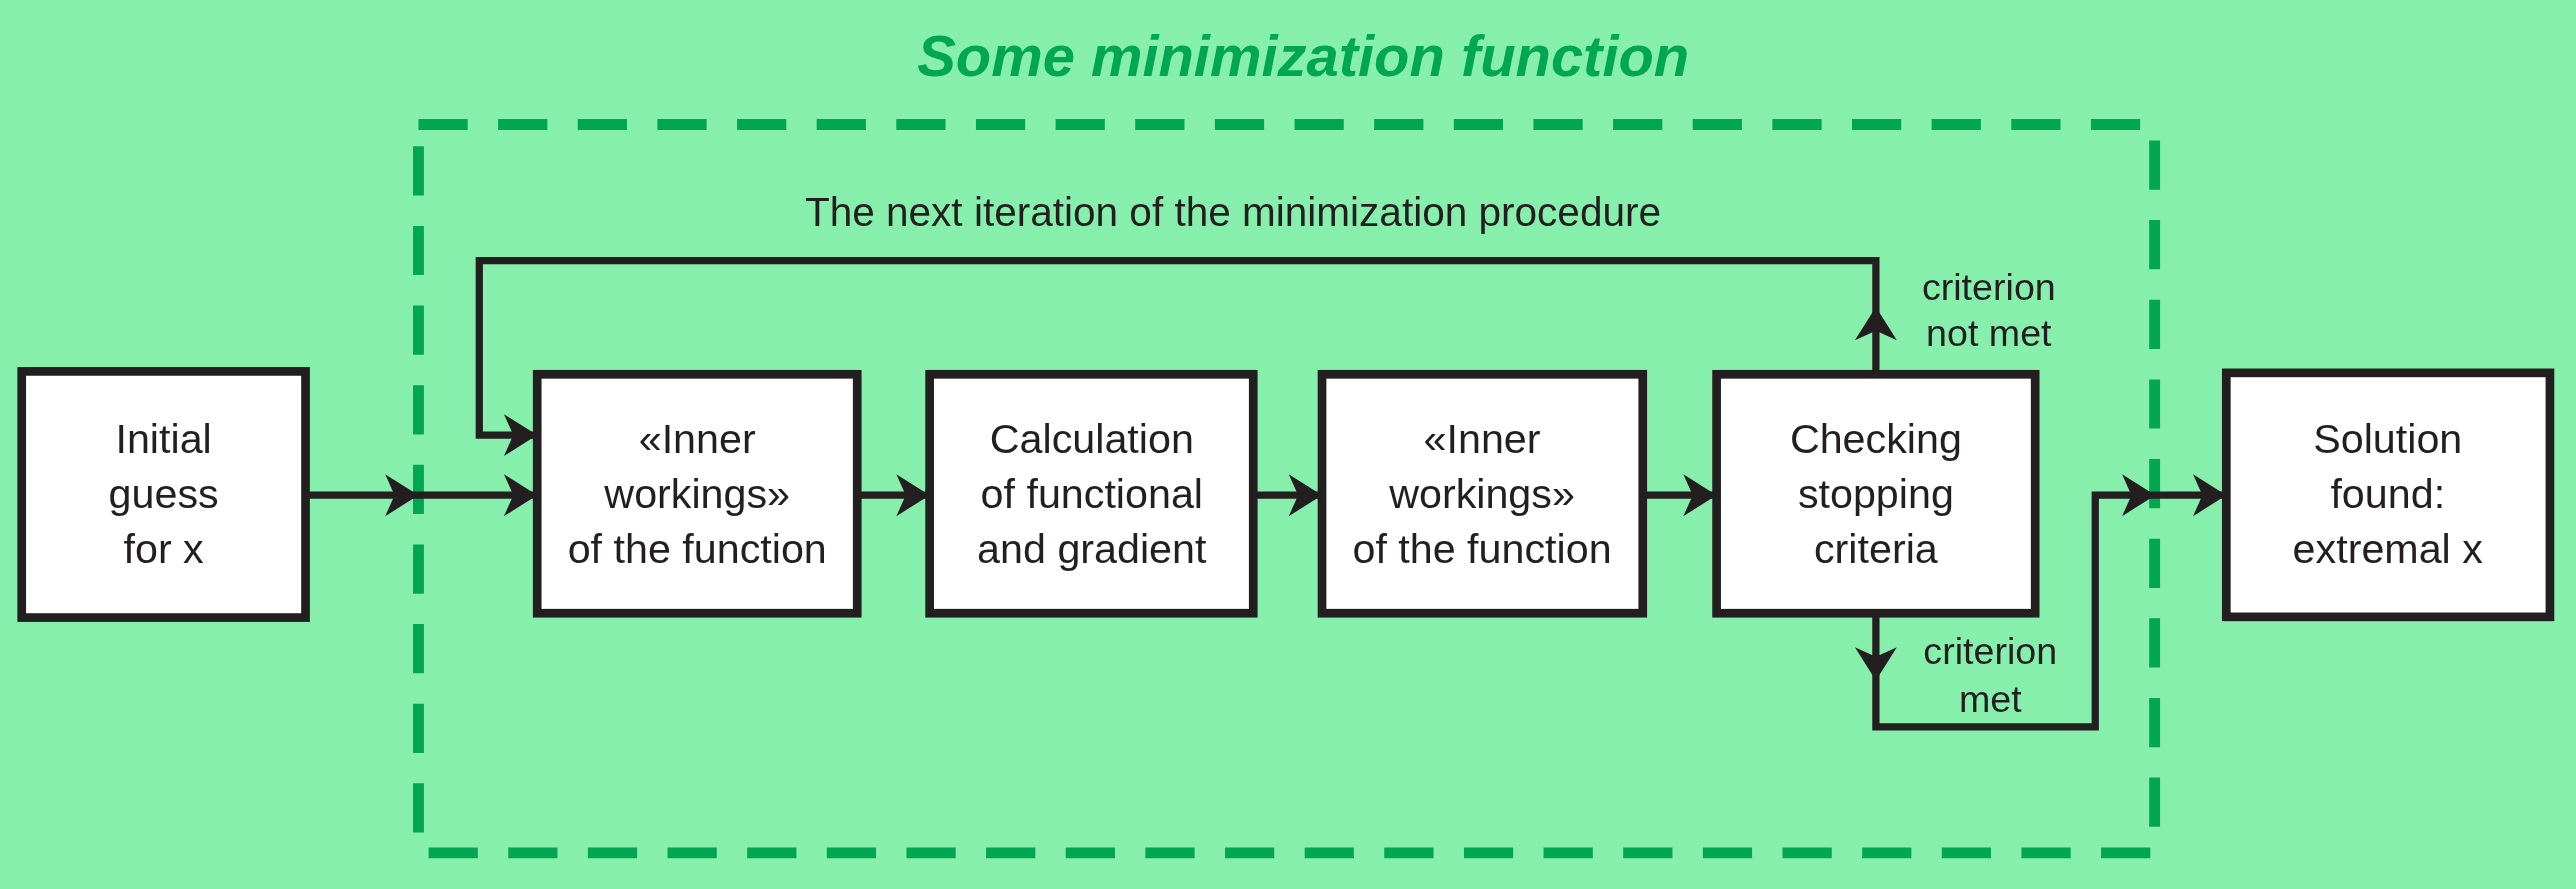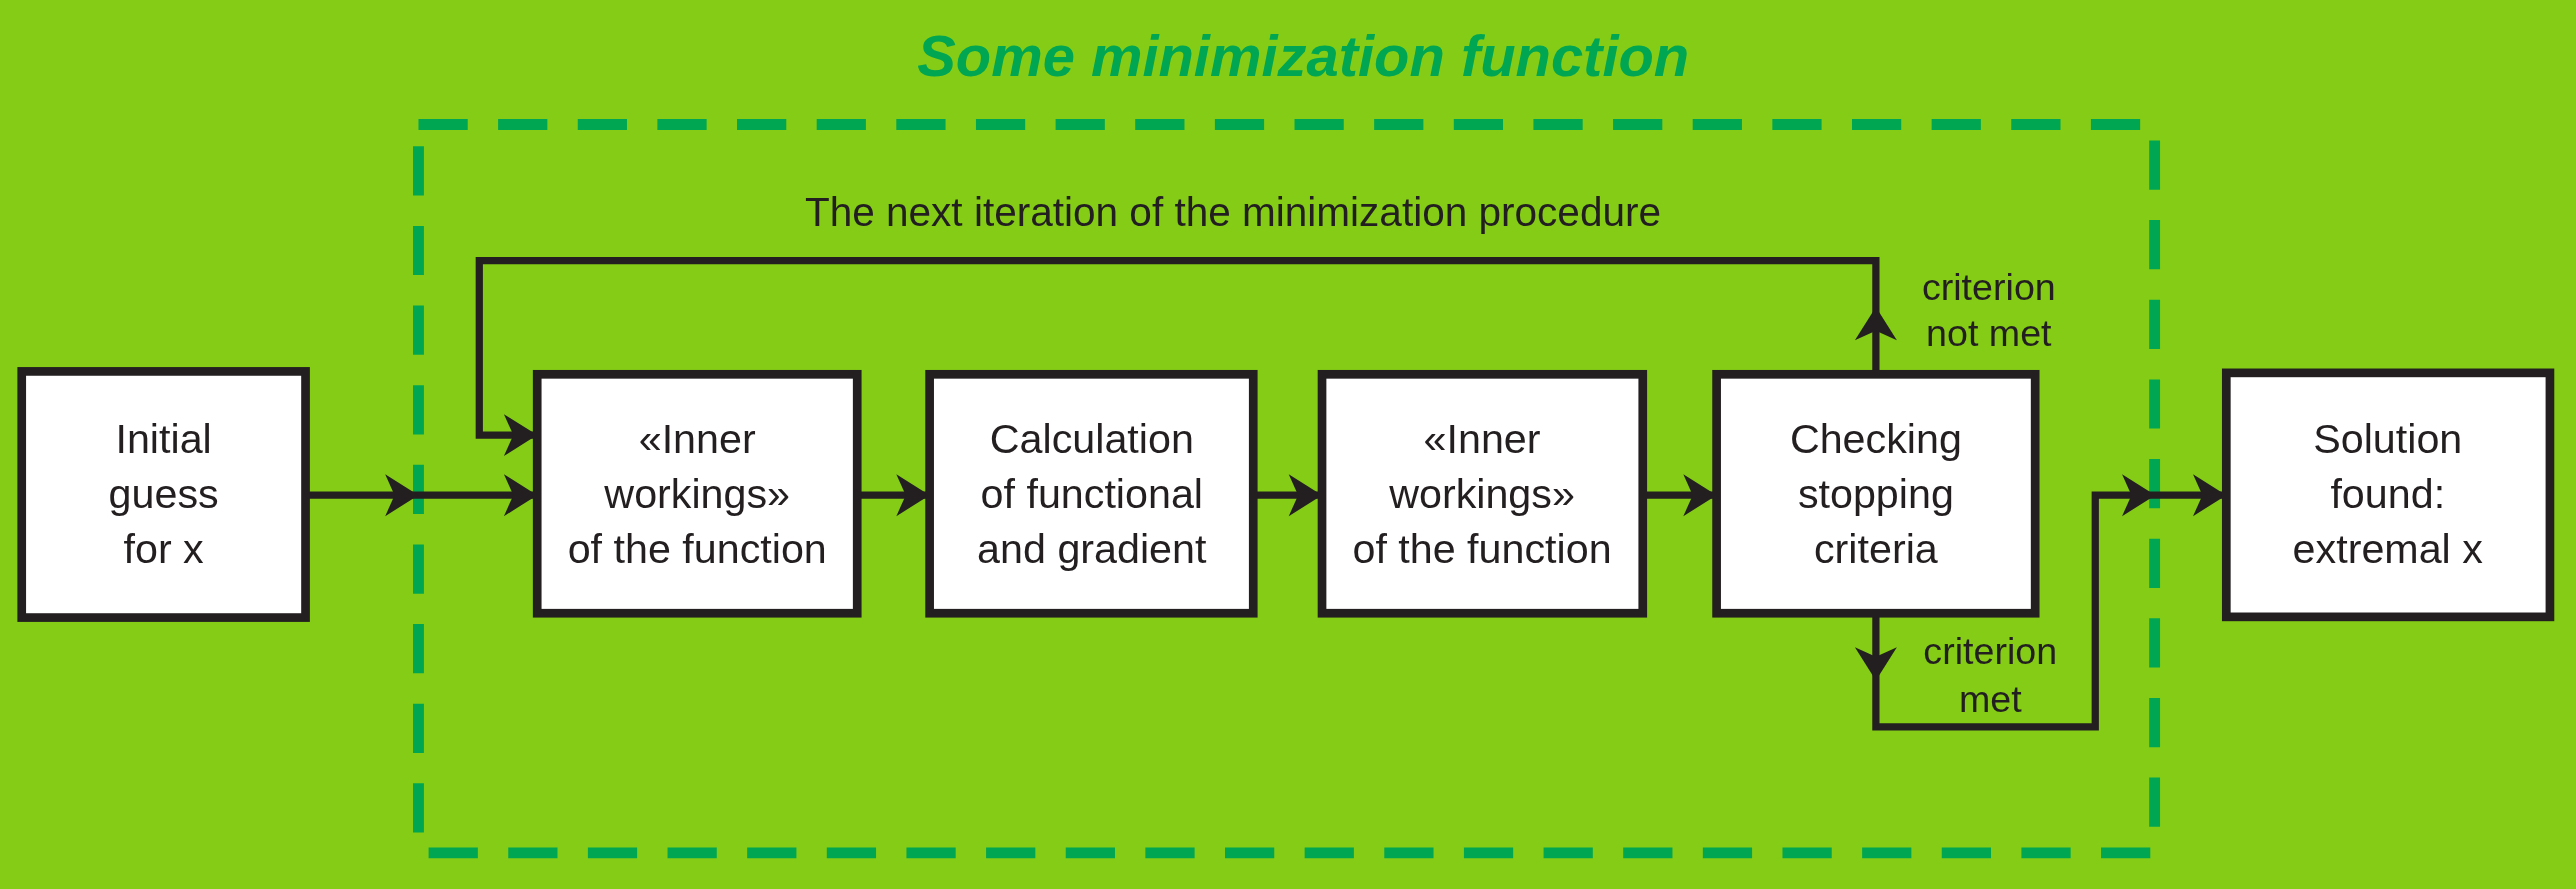--- a/index.html
+++ b/index.html
@@ -2,21 +2,21 @@
 <html style="font-size:11.6px"><head>
 <meta charset="utf-8">
 <style>
   html, body {
     margin: 0;
     padding: 0;
     background: #ffffff;
   }
   .stage {
     width: 100%;
-    background: #84cc16;
+    background: #86efac;
   }
   svg {
     display: block;
     width: 100%;
     height: auto;
     font-family: "Liberation Sans", "DejaVu Sans", sans-serif;
   }
   .box-rect {
     fill: #ffffff;
     stroke: #231F20;

